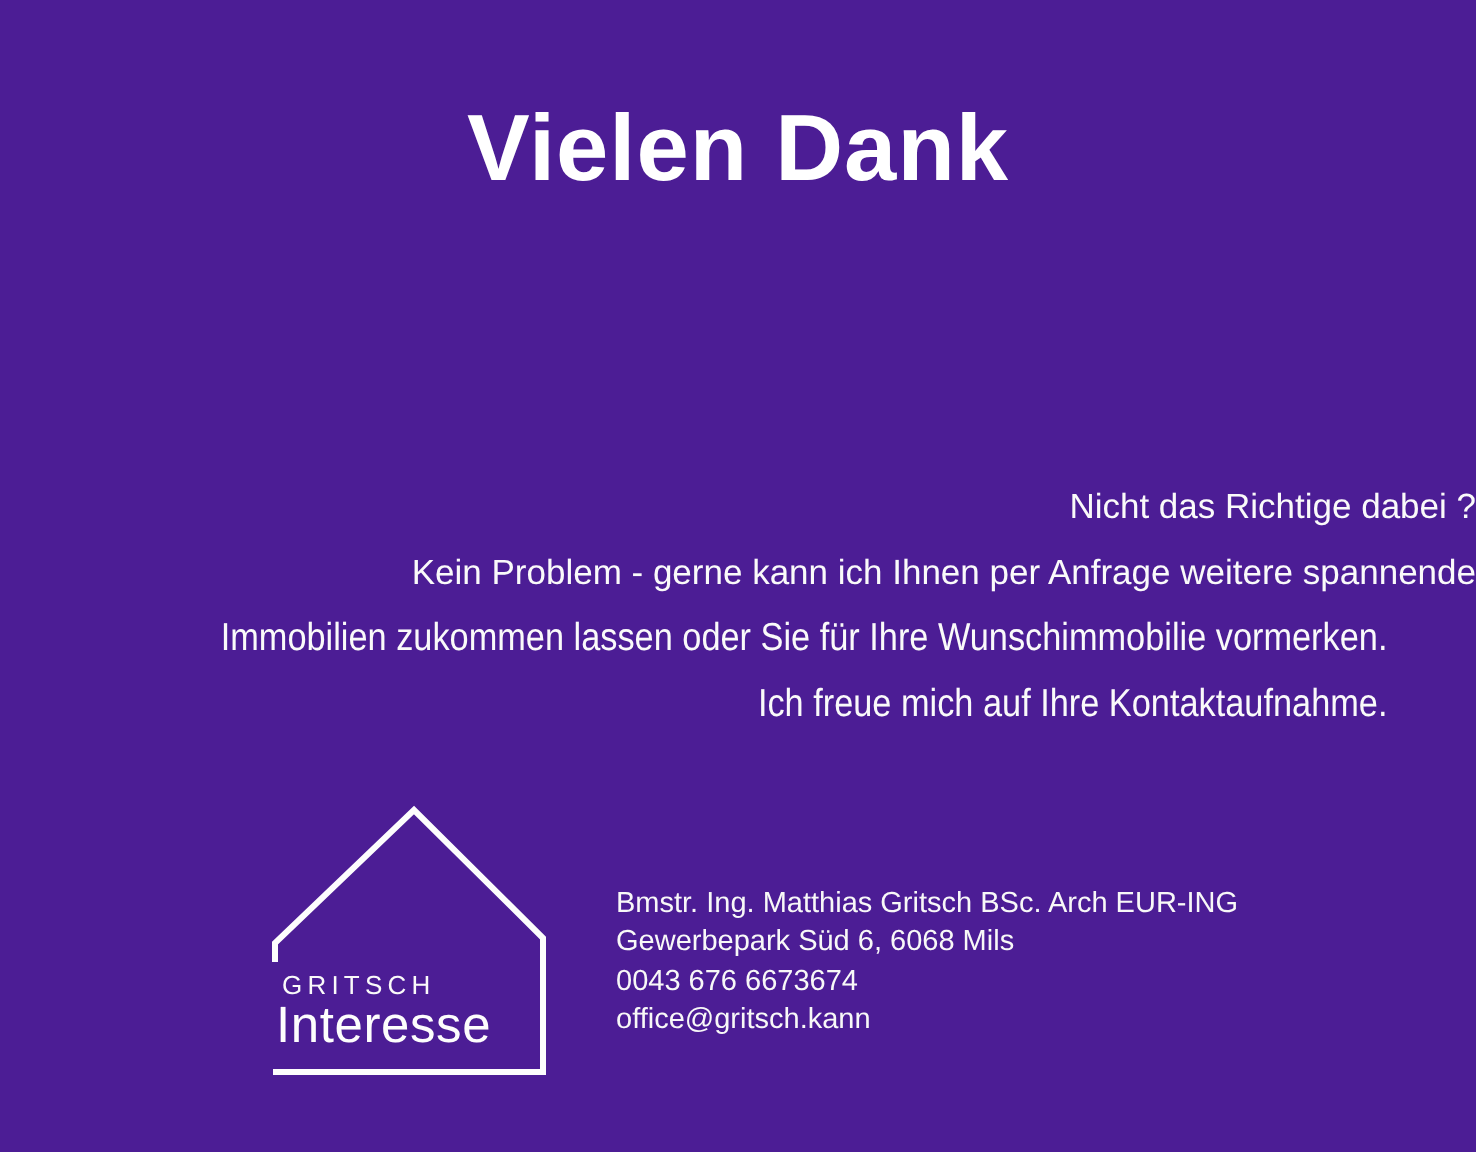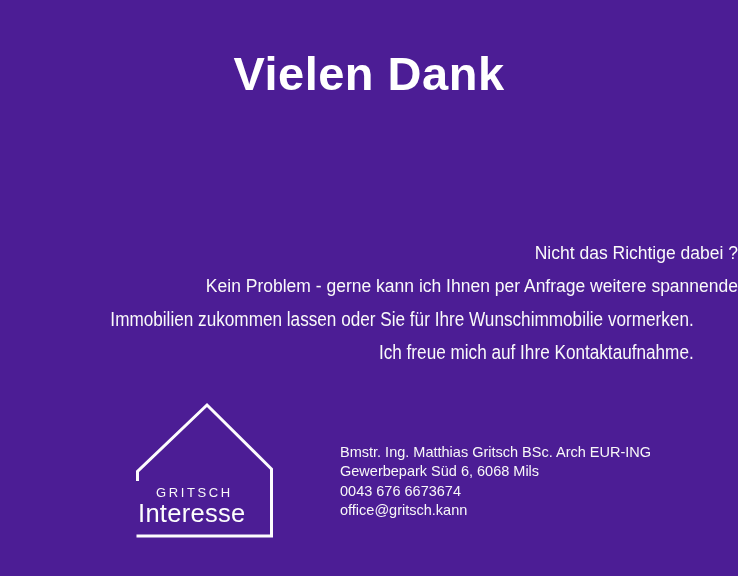--- a/index.html
+++ b/index.html
@@ -53,21 +53,21 @@
     width: 141px;
     height: 139px;
   }
   .logo svg {
     position: absolute;
     left: 0;
     top: 0;
   }
   .logo-top {
     position: absolute;
-    left: 21px;
+    left: 6px;
     top: 83px;
     font-size: 13px;
     letter-spacing: 2.6px;
     color: #fafafa;
     white-space: nowrap;
     text-align: center;
   }
   .logo-bottom {
     position: absolute;
     left: 3px;
@@ -78,21 +78,21 @@
     white-space: nowrap;
   }
   .contact {
     position: absolute;
     left: 308px;
     top: 443px;
     font-size: 14.5px;
     line-height: 19.4px;
     color: #f8f8f8;
   }
-  .contact .cline { white-space: nowrap; margin-left: 32px; }
+  .contact .cline { white-space: nowrap; }
 </style>
 </head>
 <body>
 
 <div class="page">
 
   <div class="title">Vielen Dank</div>
 
 
   <div class="para para2">

